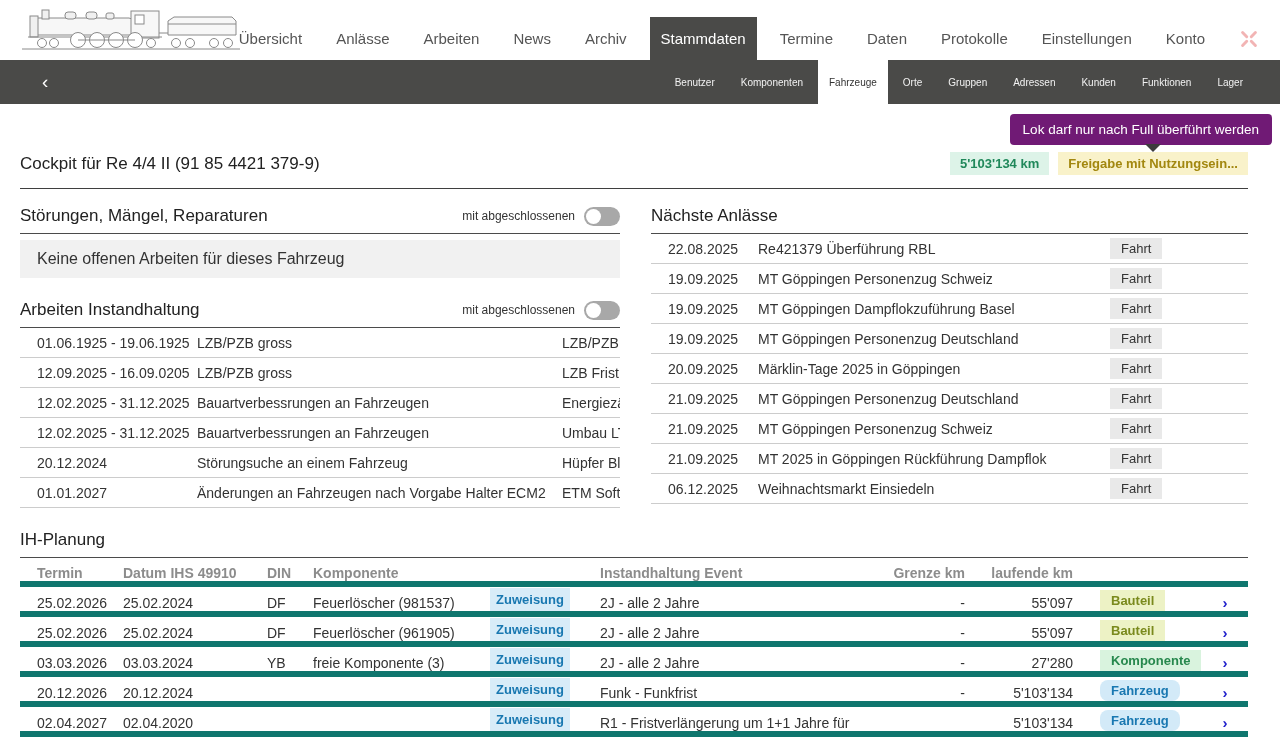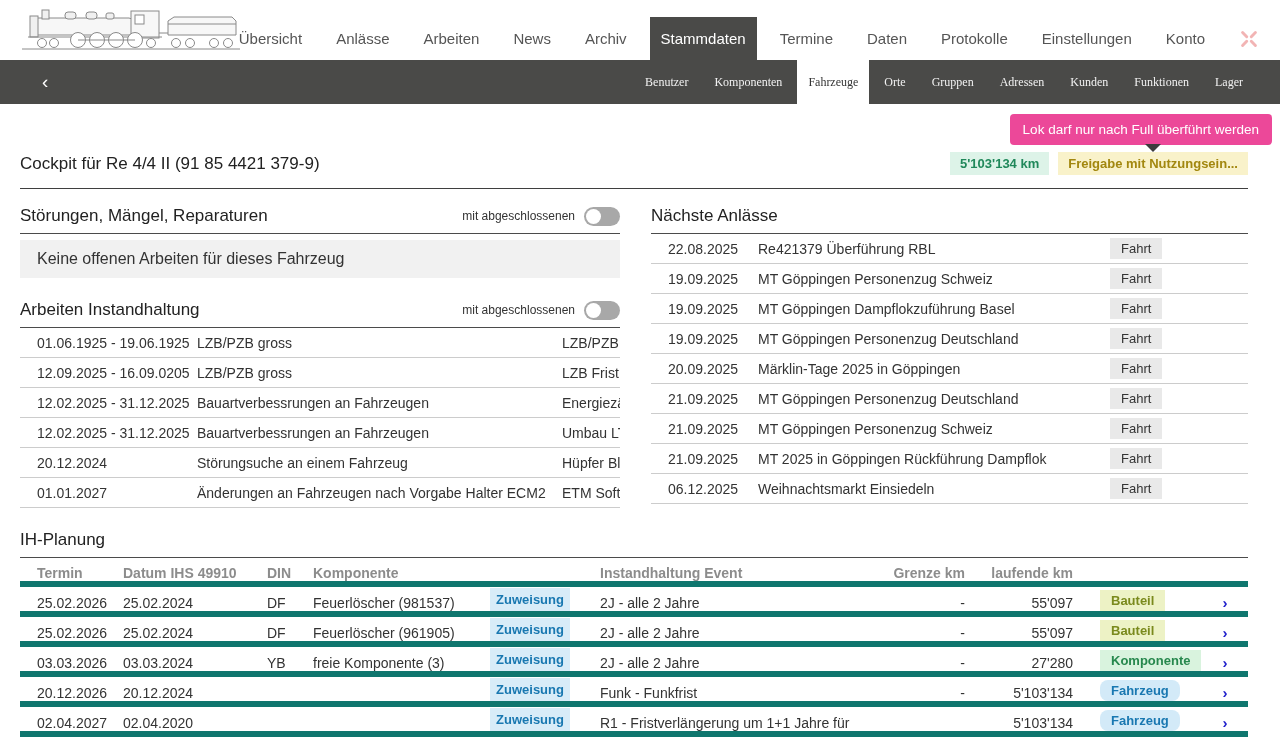--- a/index.html
+++ b/index.html
@@ -12,25 +12,25 @@
   .main-nav { margin-left:auto; display:flex; align-items:flex-end; height:60px; padding-right:10px; gap:12px; }
   .main-nav .nav-item { height:43px; display:flex; align-items:center; padding:0 11px;
                         font-size:15px; color:#555; cursor:pointer; white-space:nowrap; }
   .main-nav .nav-item.active { background:#4a4a48; color:#fff; }
   .fs-icon { height:43px; display:flex; align-items:center; padding:0 10px; cursor:pointer; }
 
   
   .subnav { height:44px; background:#4a4a48; display:flex; align-items:stretch; padding-left:34px; padding-right:26px; }
   .back-btn { display:flex; align-items:center; color:#fff; font-size:19px; padding:0 8px; cursor:pointer; }
   .sub-items { margin-left:auto; display:flex; gap:4px; }
-  .sub-items .nav-item { display:flex; align-items:center; padding:0 11px; font-size:12px; color:#f2f2f2; cursor:pointer; white-space:nowrap;font-family:Liberation Serif, serif; }
+  .sub-items .nav-item { display:flex; align-items:center; padding:0 11px; font-size:10px; color:#f2f2f2; cursor:pointer; white-space:nowrap; }
   .sub-items .nav-item.active { background:#fff; color:#333; }
 
   
-  .tooltip { position:absolute; top:114px; right:8px; background:#ec4899; color:#fff;
+  .tooltip { position:absolute; top:114px; right:8px; background:#701a75; color:#fff;
              font-size:13.5px; padding:8px 13px; border-radius:4px; z-index:20; white-space:nowrap; }
   .tooltip .caret { position:absolute; bottom:-7px; left:135px; width:0; height:0;
                     border-left:8px solid transparent; border-right:8px solid transparent; border-top:8px solid #3c3c3c; }
 
   
   .main { padding:0 32px 0 20px; }
   .title-row { margin-top:48px; display:flex; align-items:center; }
   h1 { font-size:17px; font-weight:400; color:#222; }
   .title-badges { margin-left:auto; display:flex; gap:9px; }
   .badge { font-size:13px; font-weight:bold; padding:4px 10px; white-space:nowrap; }

